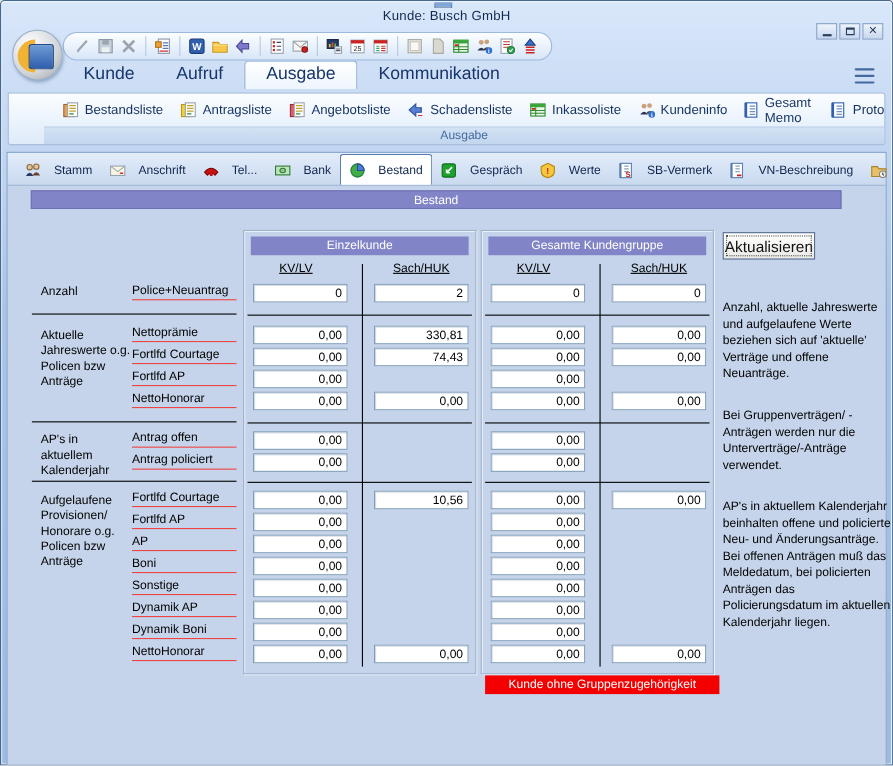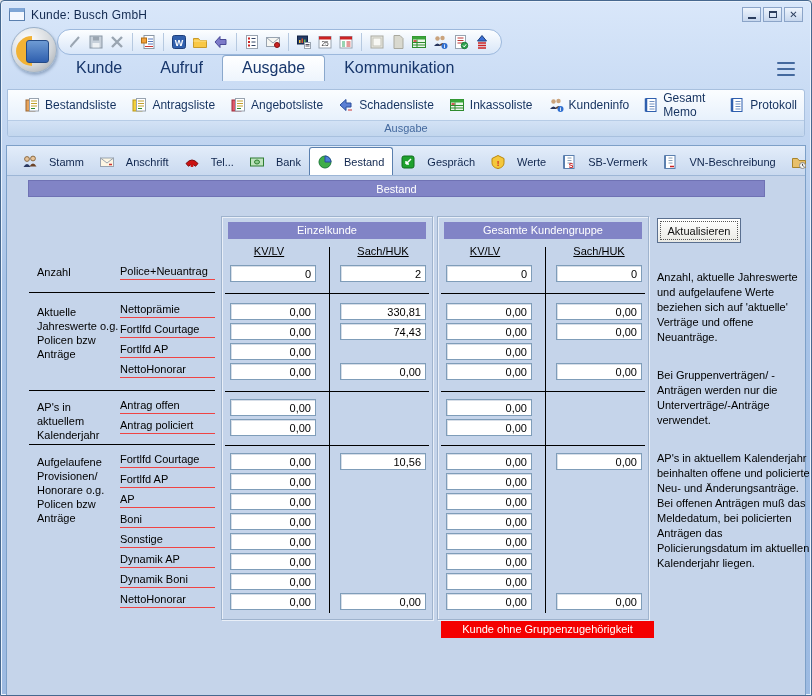--- a/index.html
+++ b/index.html
@@ -6,21 +6,21 @@
   html,body { background:#e8e8e8; }
   body { font-family:"Liberation Sans", sans-serif; font-size:11px; color:#000; }
 
   .window { position:relative; width:812px; height:696px;
     background:linear-gradient(#d9e7fa,#a9c4e8 40%,#9cbae2);
     border:1px solid #46688f; border-radius:4px 4px 0 0;
     padding:1px 4px 4px 4px; overflow:hidden;
     box-shadow:inset 0 0 0 1px #eaf2fc; }
 
   
-  .titlebar { height:25px; display:flex; align-items:center; padding:0 4px; }
+  .titlebar { height:25px; display:flex; align-items:center; padding:0 4px;flex-direction:column; }
   .win-ico { width:16px; height:13px; background:#f4f8ff; border:1px solid #5a7fae; border-top:4px solid #7fa6d6; margin-right:6px; }
   .title-text { font-size:12px; color:#12294f; letter-spacing:.2px; }
   .caption-btns { margin-left:auto; display:flex; gap:2px; }
   .cap-btn { width:19px; height:15px; border:1px solid #8ba4c8; background:linear-gradient(#eef4fc,#c7d7ee);
     display:flex; align-items:center; justify-content:center; color:#2c3e5e; font-size:10px; line-height:1; cursor:default; }
   .cap-btn .bar { width:8px; height:2px; background:#2c3e5e; margin-top:6px; }
   .cap-btn .box { width:8px; height:7px; border:1px solid #2c3e5e; border-top-width:2px; }
 
   
   .toolbar { height:30px; position:relative; padding-left:52px; display:flex; align-items:center; }
@@ -40,22 +40,22 @@
 
   
   .tabrow1 { height:24px; display:flex; align-items:flex-end; padding-left:52px; position:relative; }
   .tab1 { padding:3px 19px 4px 19px; color:#17366b; font-size:16px; cursor:default; }
   .tab1.sel { background:linear-gradient(#ffffff,#eef5fd); border:1px solid #8aa8cc; border-bottom:none;
     border-radius:4px 4px 0 0; }
   .menu-btn { position:absolute; right:12px; bottom:5px; width:18px; height:14px; display:flex; flex-direction:column; justify-content:space-between; cursor:default; }
   .menu-btn i { display:block; height:2px; background:#44699e; border-radius:1px; }
 
   
-  .ribbon { margin:8px 2px; height:48px; background:linear-gradient(#fbfdff,#e9f2fc 60%,#dfeafa);
-    border:1px solid #a8c0de; border-radius:0 3px 3px 3px; overflow:hidden; }
+  .ribbon { margin:3px 2px; height:48px; background:linear-gradient(#fbfdff,#e9f2fc 60%,#dfeafa);
+    border:1px solid #a8c0de; border-radius:0 3px 3px 3px; overflow:hidden;padding-left:32px; }
   .rb-btns { height:30px; display:flex; align-items:center; padding-left:8px; }
   .rb-btn { display:flex; align-items:center; gap:4px; padding:3px 7px; color:#15325f; font-size:12px; border-radius:3px; cursor:default; }
   .rb-group-label { height:16px; background:linear-gradient(#d3e2f5,#c2d6ee); border-top:1px solid #b7cce6;
     text-align:center; color:#44699e; font-size:11px; line-height:15px; }
 
   
   .workspace { margin:6px 1px 0 1px; height:558px; border:1px solid #7da0c8; background:#c5d4ea; }
   .tabrow2 { height:30px; background:linear-gradient(#e3edfa,#c9d9ef); display:flex; align-items:flex-end; padding-left:8px; border-bottom:1px solid #9db6d6; }
   .tab2 { display:flex; align-items:center; gap:10px; padding:4px 8px 4px 6px; color:#10264e; font-size:11px; cursor:default; white-space:nowrap; }
   .tab2.sel { background:#ffffff; border:1px solid #5a7fae; border-bottom:none; border-radius:3px 3px 0 0; padding-top:5px; }
@@ -86,21 +86,21 @@
   .leftcol { position:absolute; left:22px; top:86px; width:186px; height:352px; }
   .slabel { position:absolute; left:8px; width:84px; line-height:14px; color:#000; }
   .lrow { position:absolute; left:0; width:100%; height:18px; }
   .flabel { display:block; margin-left:91px; width:95px; height:16px; border-bottom:1px solid #ef4444; line-height:15px; white-space:nowrap; }
   .hline { position:absolute; left:0; width:186px; height:1px; background:#000; }
 
   
   .rightpanel { position:absolute; left:650px; top:42px; width:158px; }
   .btn-aktualisieren { display:block; width:84px; height:25px; border:1px solid #5a6f8f;
     background:linear-gradient(#ffffff,#e9e9e4); font-family:"Liberation Sans",sans-serif;
-    font-size:11px; color:#111; outline:1px dotted #555; outline-offset:-4px; cursor:default; margin-bottom:27px; }
+    font-size:14px; color:#111; outline:1px dotted #555; outline-offset:-4px; cursor:default; margin-bottom:37px; }
   .rightpanel p { line-height:15px; margin-bottom:23px; color:#000; }
 
   .banner { position:absolute; left:434px; top:445px; width:213px; height:17px; background:#f40000;
     color:#fff; text-align:center; line-height:17px; font-size:11px; }
 </style>
 </head>
 <body>
 
 <div class="window">
 

